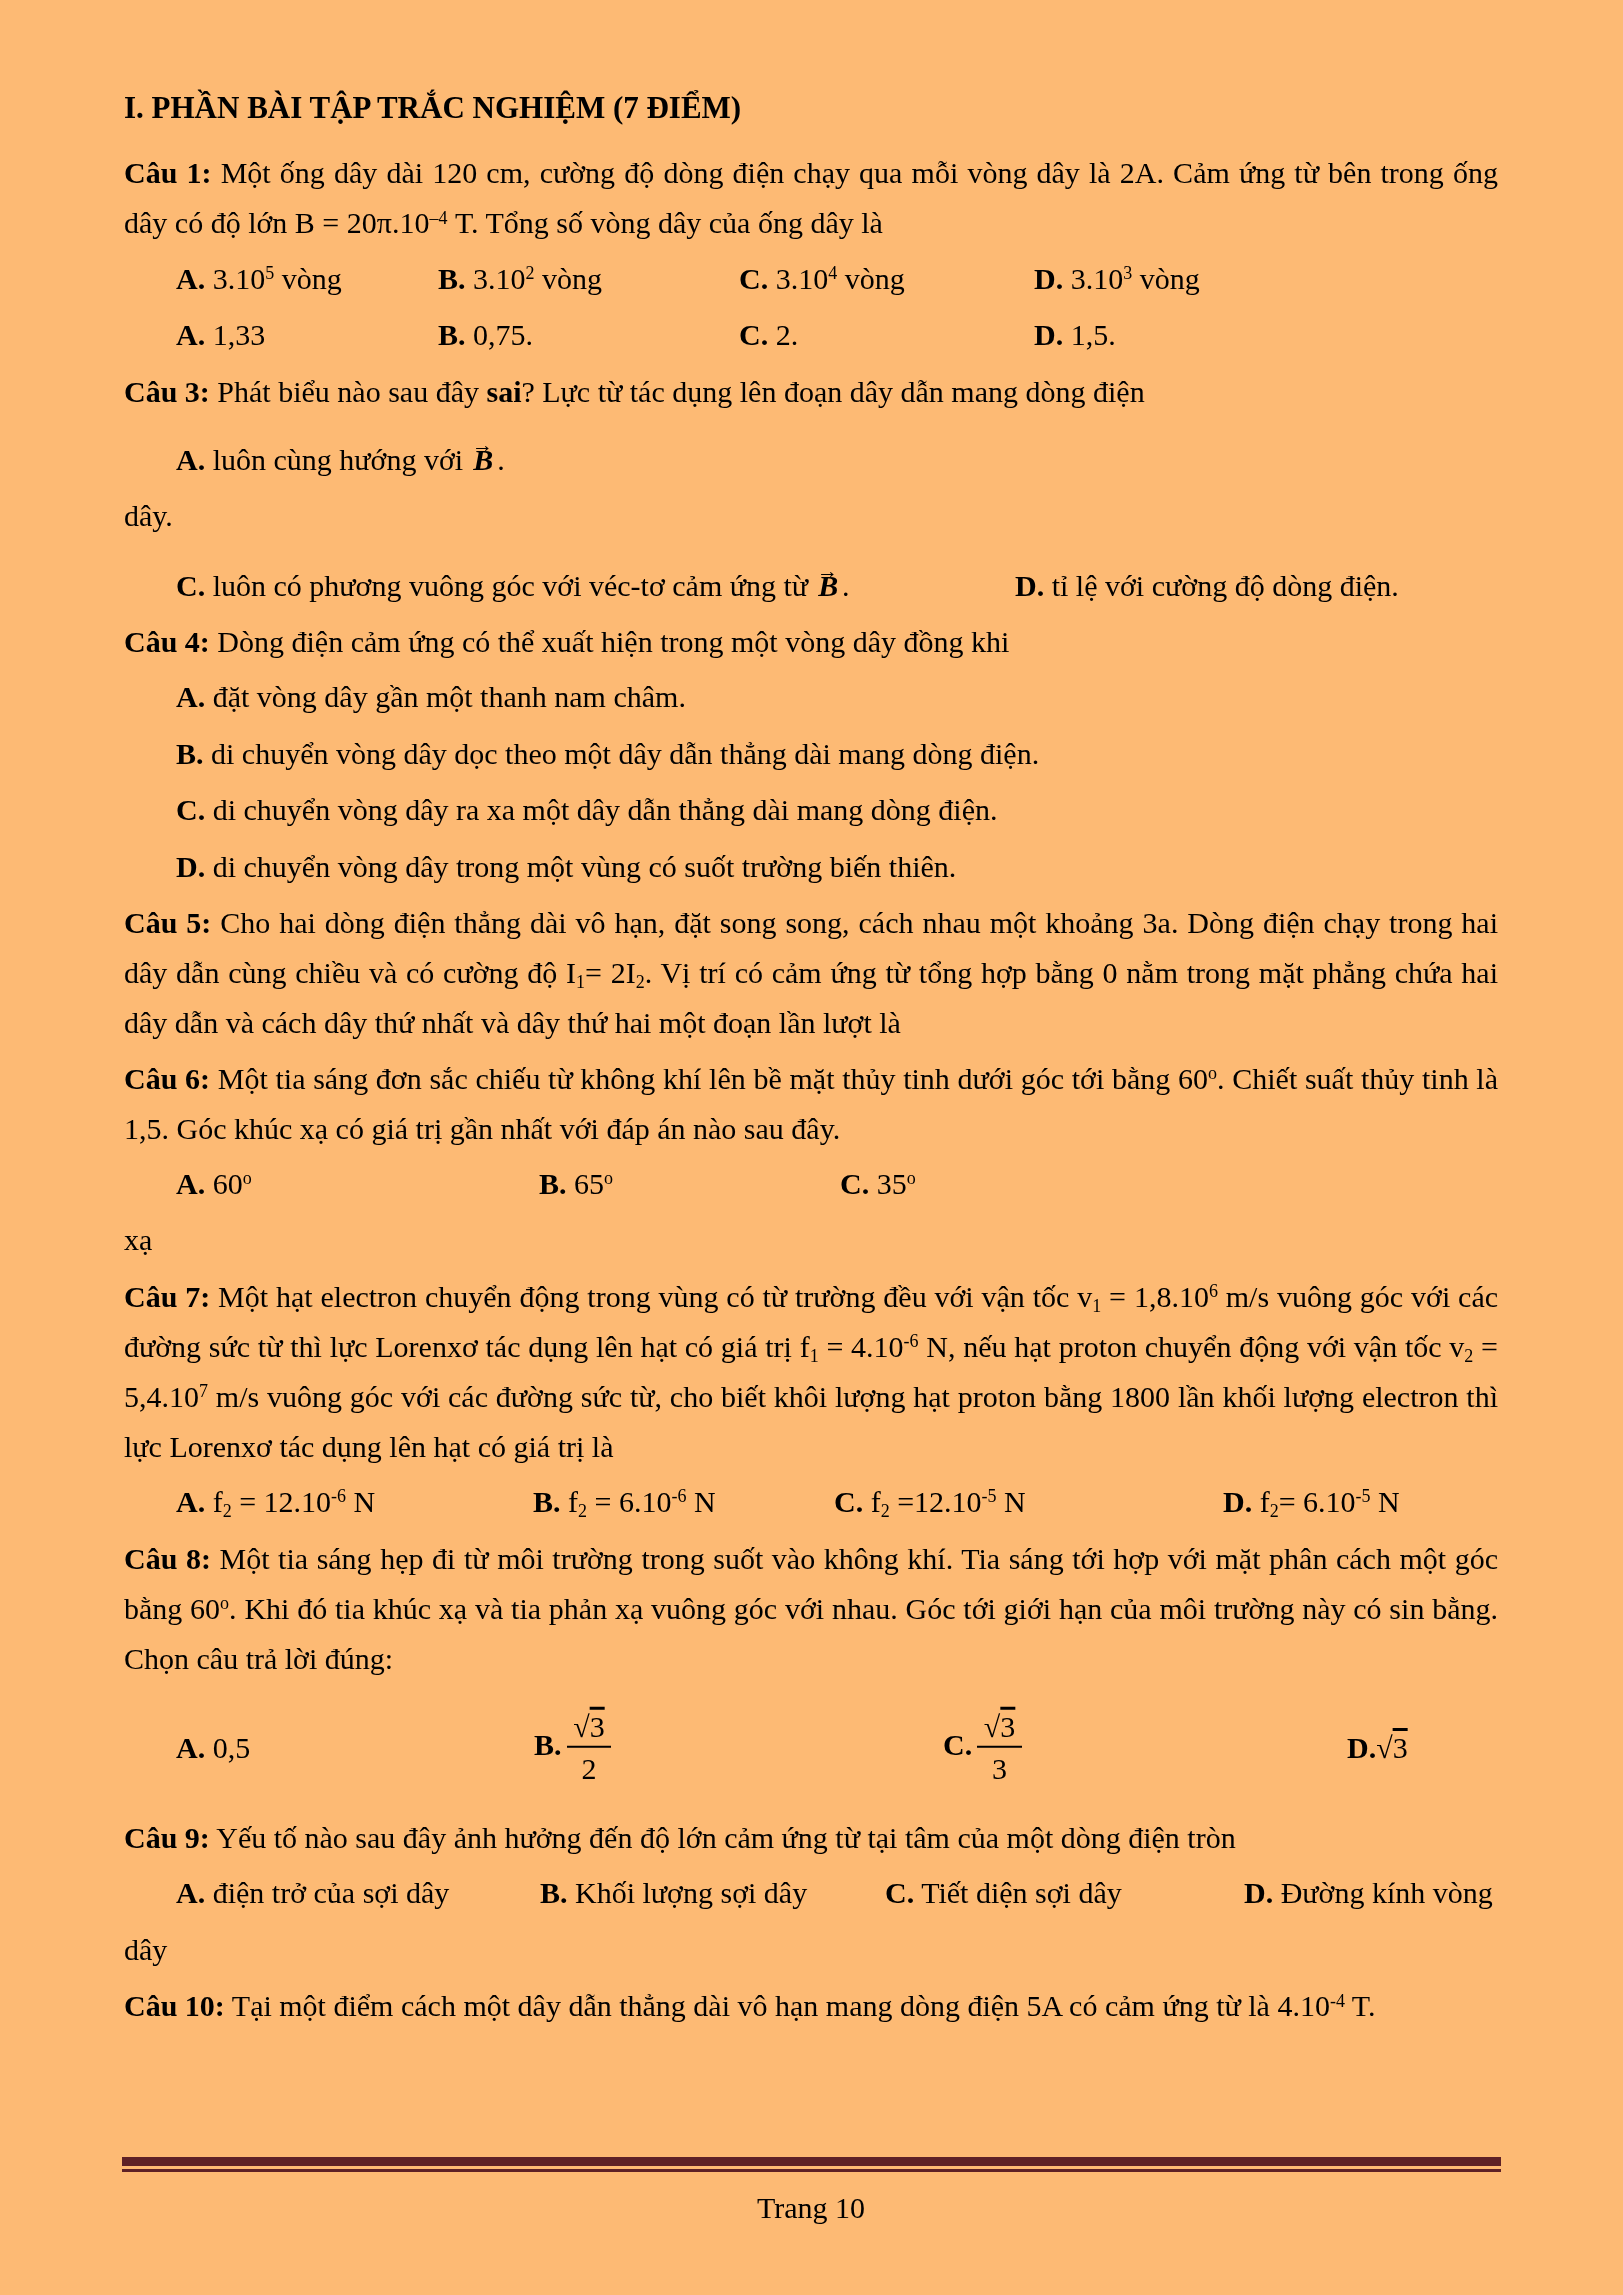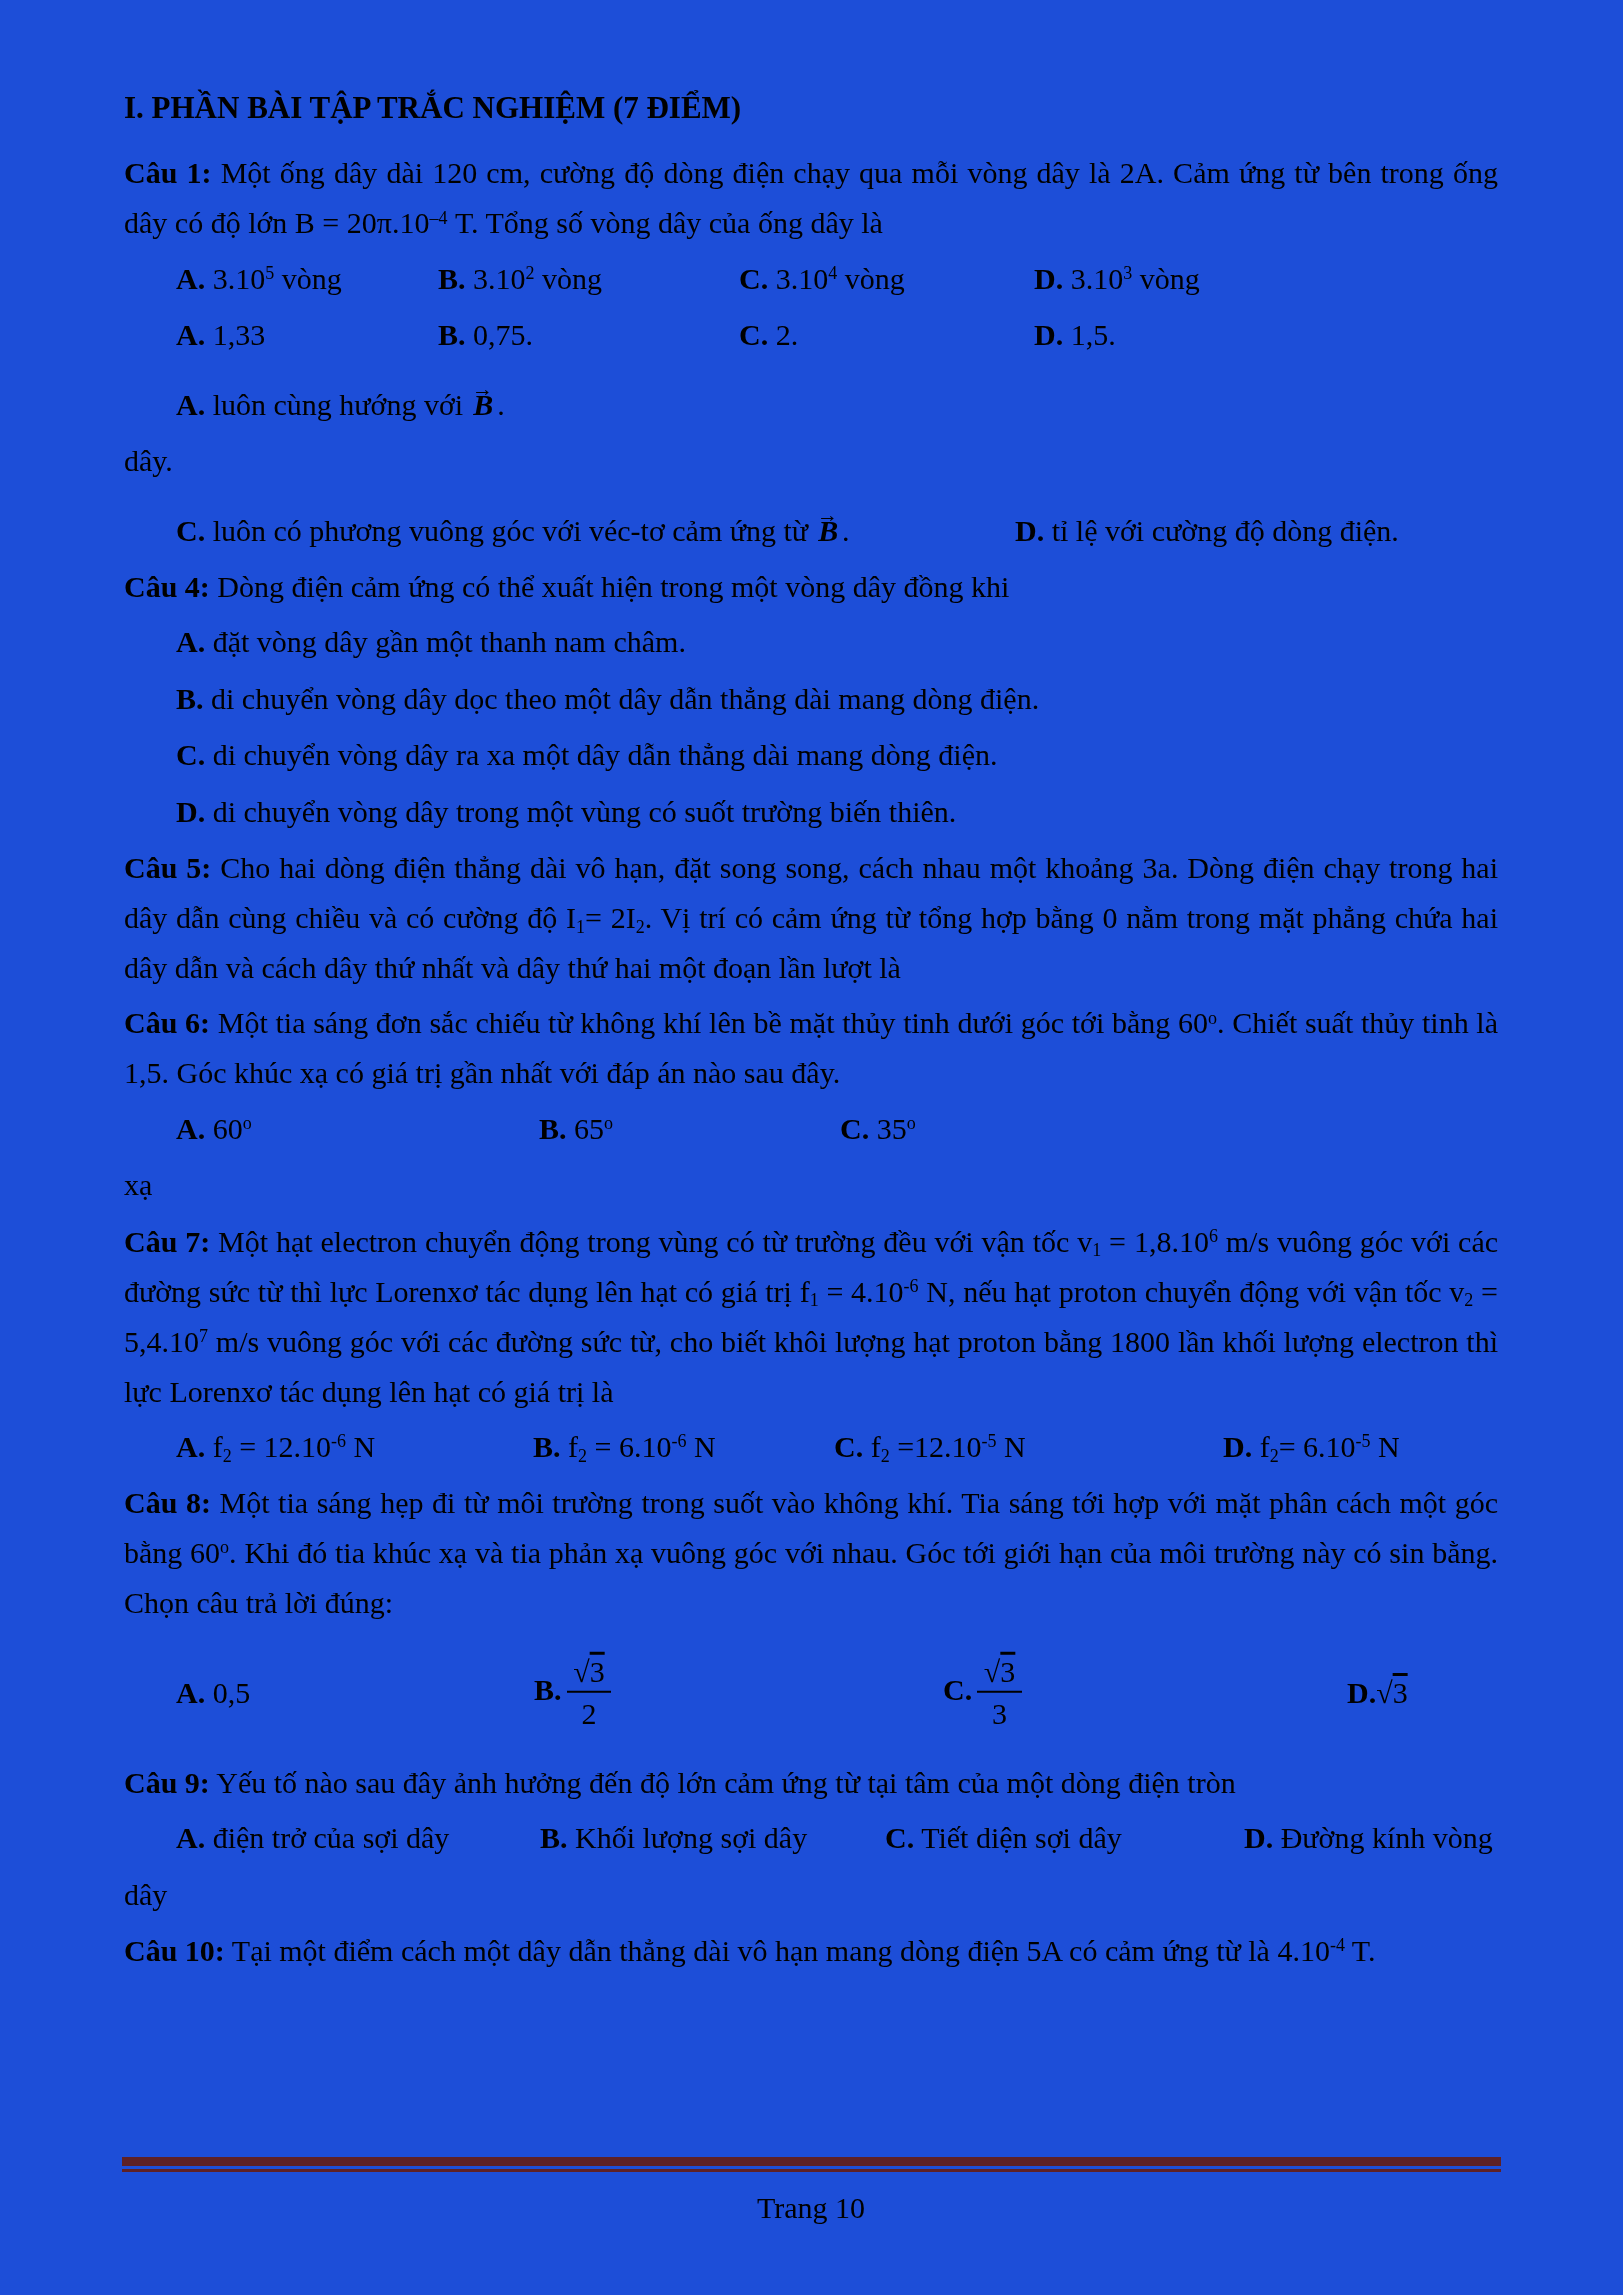--- a/index.html
+++ b/index.html
@@ -1,16 +1,16 @@
 <!DOCTYPE html>
 <html style="font-size:10.5px"><head>
 <meta charset="utf-8">
 <style>
   html,body{margin:0;padding:0;background:#888;}
-  .page{position:relative;width:1623px;height:2295px;background:#1d4ed8;
+  .page{position:relative;width:1623px;height:2295px;background:#fdba74;
         font-family:"Liberation Serif","DejaVu Serif",serif;font-size:30px;color:#000;overflow:hidden;}
   .content{position:absolute;left:124px;top:82px;width:1374px;}
   .title{font-weight:bold;font-size:31px;line-height:52px;margin:0 0 14.4px 0;}
   .question{margin:0 0 3.9px 0;}
   .qtext{text-align:justify;line-height:50px;margin:0 0 5.2px 0;}
   .qlabel{font-weight:bold;}
   .bold-word{font-weight:bold;}
   .opt-row{position:relative;height:50px;margin:0 0 6.5px 0;}
   .opt-row.vecrow{height:63px;margin-top:5.2px;}
   .opt-row.vecrow .opt{top:auto;bottom:0;}
@@ -55,20 +55,21 @@
     <div class="question">
       <div class="opt-row">
         <span class="opt" style="left:52px"><span class="ltr">A.</span> <span>1,33</span></span>
         <span class="opt" style="left:314px"><span class="ltr">B.</span> <span>0,75.</span></span>
         <span class="opt" style="left:615px"><span class="ltr">C.</span> <span>2.</span></span>
         <span class="opt" style="left:910px"><span class="ltr">D.</span> <span>1,5.</span></span>
       </div>
     </div>
 
     <div class="question">
+      <p class="qtext"><span class="qlabel">Câu 3:</span> <span>Phát biểu nào sau đây </span><span class="bold-word">sai</span><span>? Lực từ tác dụng lên đoạn dây dẫn mang dòng điện</span></p>
       <div class="opt-row vecrow">
         <span class="opt" style="left:52px"><span class="ltr">A.</span> <span>luôn cùng hướng với </span><span class="vec"><span class="vec-arrow">→</span><span>B</span></span><span>.</span></span>
       </div>
       <p class="wrap-line">dây.</p>
       <div class="opt-row vecrow">
         <span class="opt" style="left:52px"><span class="ltr">C.</span> <span>luôn có phương vuông góc với véc-tơ cảm ứng từ </span><span class="vec"><span class="vec-arrow">→</span><span>B</span></span><span>.</span></span>
         <span class="opt" style="left:891px"><span class="ltr">D.</span> <span>tỉ lệ với cường độ dòng điện.</span></span>
       </div>
     </div>
 

